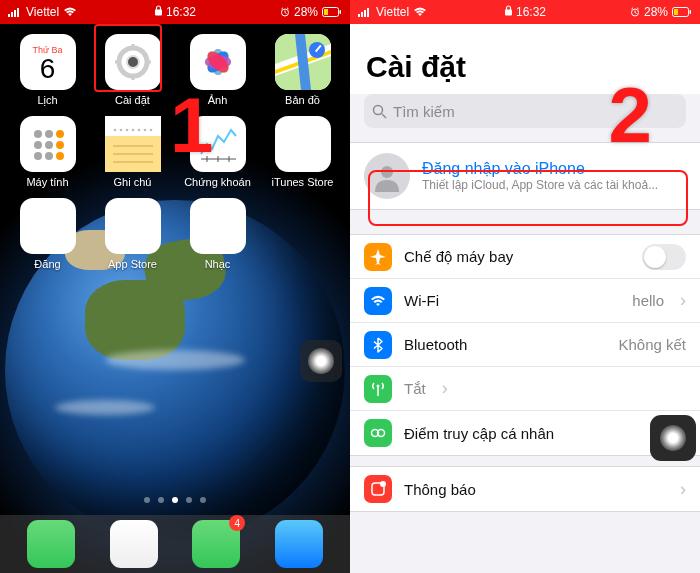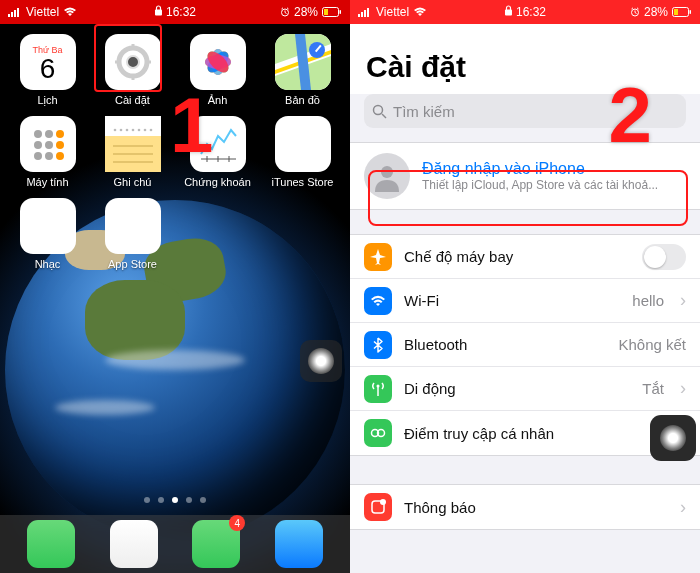--- a/index.html
+++ b/index.html
@@ -45,21 +45,21 @@
   .assistive-r { position: absolute; right: 4px; top: 415px; width: 46px; height: 46px; background: #2a2a2a; border-radius: 11px; display: flex; align-items: center; justify-content: center; z-index: 20; }
   .assistive .ring, .assistive-r .ring { width: 26px; height: 26px; border-radius: 50%; background: radial-gradient(circle, #fff 25%, #888 55%, #333 80%); }
   
   .settings-body { position: relative; height: calc(100% - 24px); overflow: hidden; }
   .set-title { font-size: 30px; font-weight: 700; padding: 26px 16px 10px; background: #fff; }
   .search-bar { margin: 0 14px 14px; height: 34px; background: #e6e6ea; border-radius: 9px; display: flex; align-items: center; padding: 0 8px; color: #8a8a8e; font-size: 15px; gap: 6px; }
   .signin-row { background: #fff; display: flex; align-items: center; padding: 10px 14px; gap: 12px; border-top: 0.5px solid #d8d8dc; border-bottom: 0.5px solid #d8d8dc; margin-bottom: 24px; }
   .avatar { width: 46px; height: 46px; border-radius: 50%; background: #d8d8dc; display: flex; align-items: center; justify-content: center; }
   .signin-text .t1 { color: #007aff; font-size: 16px; font-weight: 500; }
   .signin-text .t2 { color: #8a8a8e; font-size: 12px; white-space: nowrap; overflow: hidden; text-overflow: ellipsis; max-width: 240px; }
-  .set-group { background: #fff; border-top: 0.5px solid #d8d8dc; border-bottom: 0.5px solid #d8d8dc; margin-bottom: 28px; }
+  .set-group { background: #fff; border-top: 0.5px solid #d8d8dc; border-bottom: 0.5px solid #d8d8dc; margin-bottom: 10px; }
   .set-row { display: flex; align-items: center; height: 44px; padding: 0 14px; gap: 12px; border-bottom: 0.5px solid #e6e6ea; }
   .set-row:last-child { border-bottom: none; }
   .set-row .icon-sq { width: 28px; height: 28px; border-radius: 7px; display: flex; align-items: center; justify-content: center; flex-shrink: 0; }
   .set-row .row-lab { flex: 1; font-size: 15px; color: #111; }
   .set-row .row-val { color: #8a8a8e; font-size: 15px; }
   .set-row .chev { color: #c5c5c9; font-size: 18px; margin-left: 4px; }
   .toggle { width: 44px; height: 26px; background: #e9e9eb; border-radius: 13px; position: relative; }
   .toggle::after { content: ""; position: absolute; left: 2px; top: 2px; width: 22px; height: 22px; background: #fff; border-radius: 50%; box-shadow: 0 1px 2px rgba(0,0,0,.25); }
   
   .t-cal { background: #fff; flex-direction: column; color: #000; }
@@ -238,29 +238,39 @@
           </div>
         <span class="lab">iTunes Store</span>
       </div>
       <div class="app">
         <div class="tile t-books">
             <svg width="40" height="40" viewBox="0 0 40 40">
               <path d="M4 8 Q12 4 20 8 L20 34 Q12 30 4 34 Z" fill="#fff"></path>
               <path d="M36 8 Q28 4 20 8 L20 34 Q28 30 36 34 Z" fill="#fff"></path>
             </svg>
           </div>
-        <span class="lab">Nhạc</span>
+        <span class="lab">Đăng</span>
       </div>
       <div class="app">
         <div class="tile t-appstore">
             <svg width="38" height="38" viewBox="0 0 38 38">
               <path d="M19 6 L12 26 M19 6 L26 26 M8 22 L30 22" stroke="#fff" stroke-width="3.5" stroke-linecap="round"></path>
             </svg>
           </div>
         <span class="lab">App Store</span>
+      </div>
+      <div class="app">
+        <div class="tile t-music">
+            <svg width="34" height="34" viewBox="0 0 34 34">
+              <path d="M12 6 L26 3 L26 22 M12 6 L12 25" stroke="#fff" stroke-width="2.5" fill="none"></path>
+              <circle cx="9" cy="25" r="4.5" fill="#fff"></circle>
+              <circle cx="23" cy="22" r="4.5" fill="#fff"></circle>
+            </svg>
+          </div>
+        <span class="lab">Nhạc</span>
       </div>
     </div>
     <div class="assistive">
         <div class="ring"></div>
       </div>
     <div class="page-dots">
       <div class="dot"></div>
         <div class="dot"></div>
         <div class="dot active"></div>
         <div class="dot"></div>
@@ -363,21 +373,20 @@
           <div class="row-lab">Bluetooth</div>
           <div class="row-val">Không kết</div>
         </div>
         <div class="set-row">
           <div class="icon-sq" style="background:#34c759">
               <svg width="18" height="18" viewBox="0 0 18 18">
                 <circle cx="9" cy="6" r="1.5" fill="#fff"></circle>
                 <path d="M5 3 Q2.5 6 5 9 M13 3 Q15.5 6 13 9 M9 7 L9 16" stroke="#fff" stroke-width="1.5" fill="none"></path>
               </svg>
             </div>
-          <div class="row-lab">Di động</div>
           <div class="row-val">Tắt</div>
           <div class="chev">›</div>
         </div>
         <div class="set-row">
           <div class="icon-sq" style="background:#34c759">
               <svg width="18" height="18" viewBox="0 0 18 18">
                 <circle cx="6" cy="9" r="3.5" stroke="#fff" stroke-width="1.5" fill="none"></circle>
                 <circle cx="12" cy="9" r="3.5" stroke="#fff" stroke-width="1.5" fill="none"></circle>
               </svg>
             </div>

